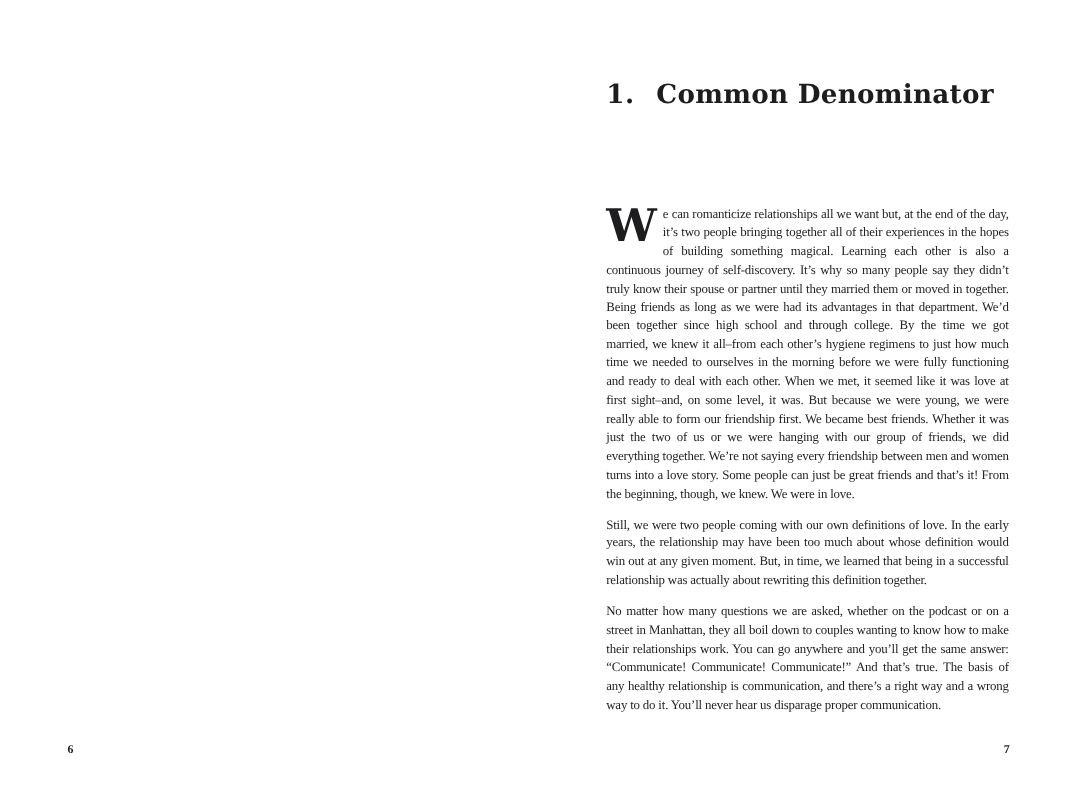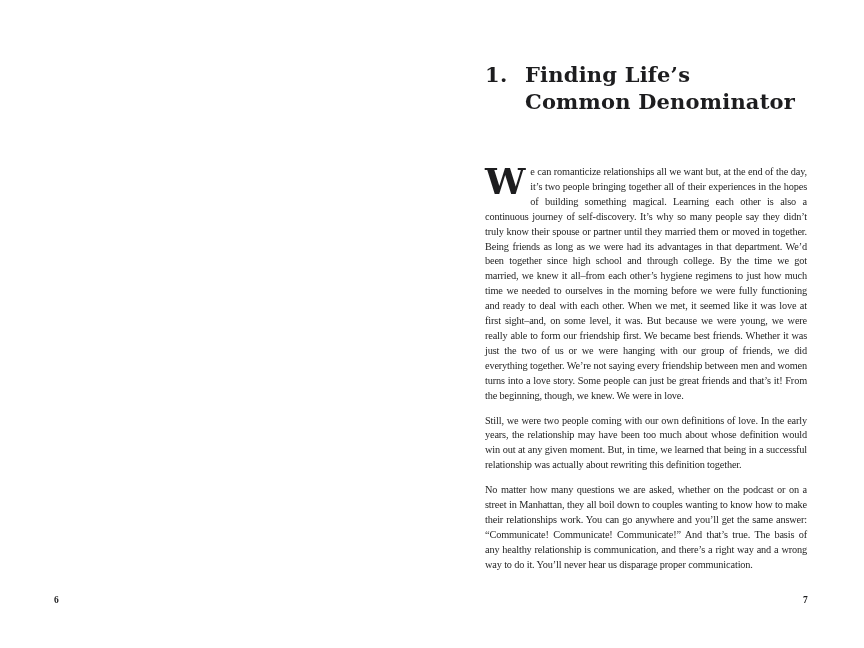--- a/index.html
+++ b/index.html
@@ -89,21 +89,20 @@
 
   <div class="page page-left">
     <div class="folio folio-left">6</div>
   </div>
 
   <div class="page page-right">
 
     <div class="chapter-heading">
       <div class="chapter-number">1.</div>
       <div class="chapter-title">
-        <div>Finding Life’s</div>
         <div>Common Denominator</div>
       </div>
     </div>
 
     <div class="body-text">
       <p>
         <span class="dropcap">W</span><span>e can romanticize relationships all we want but, at the end of the day, it’s two people bringing together all of their experiences in the hopes of building something magical. Learning each other is also a continuous journey of self-discovery. It’s why so many people say they didn’t truly know their spouse or partner until they married them or moved in together. Being friends as long as we were had its advantages in that department. We’d been together since high school and through college. By the time we got married, we knew it all–from each other’s hygiene regimens to just how much time we needed to ourselves in the morning before we were fully functioning and ready to deal with each other. When we met, it seemed like it was love at first sight–and, on some level, it was. But because we were young, we were really able to form our friendship first. We became best friends. Whether it was just the two of us or we were hanging with our group of friends, we did everything together. We’re not saying every friendship between men and women turns into a love story. Some people can just be great friends and that’s it! From the beginning, though, we knew. We were in love.</span>
       </p>
       <p>Still, we were two people coming with our own definitions of love. In the early years, the relationship may have been too much about whose definition would win out at any given moment. But, in time, we learned that being in a successful relationship was actually about rewriting this definition together.</p>
       <p>No matter how many questions we are asked, whether on the podcast or on a street in Manhattan, they all boil down to couples wanting to know how to make their relationships work. You can go anywhere and you’ll get the same answer: “Communicate! Communicate! Communicate!” And that’s true. The basis of any healthy relationship is communication, and there’s a right way and a wrong way to do it. You’ll never hear us disparage proper communication.</p>

